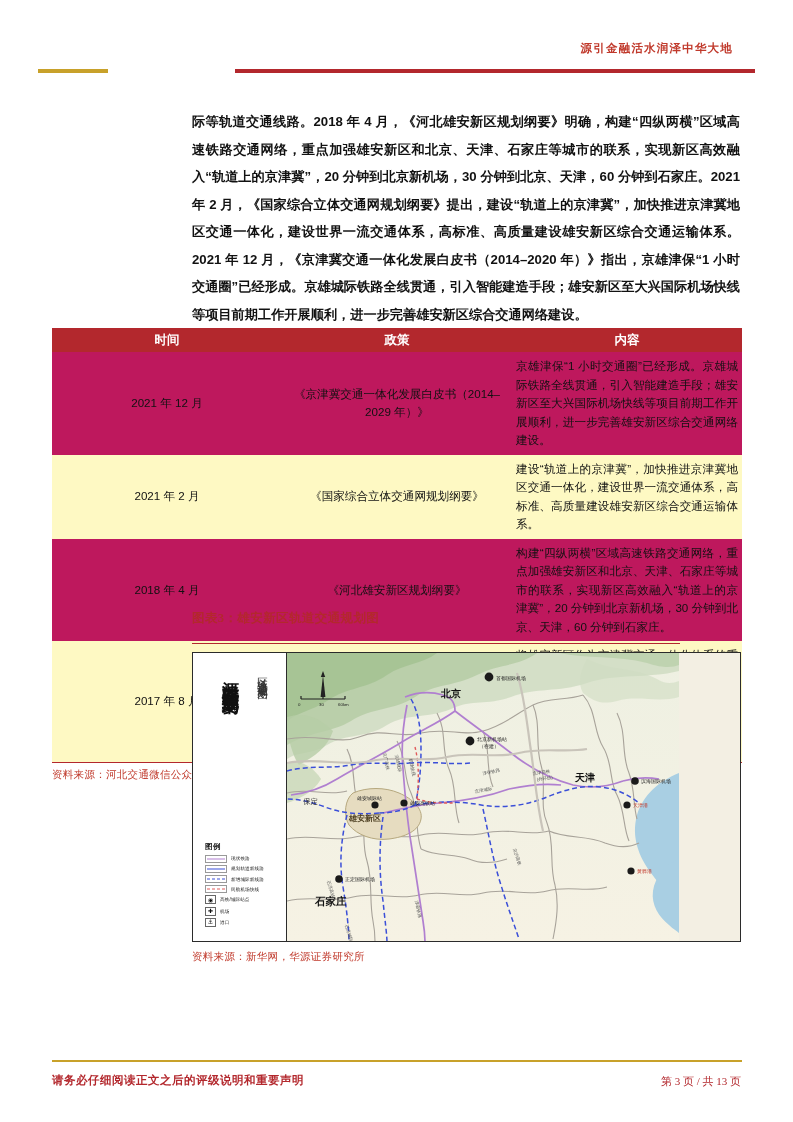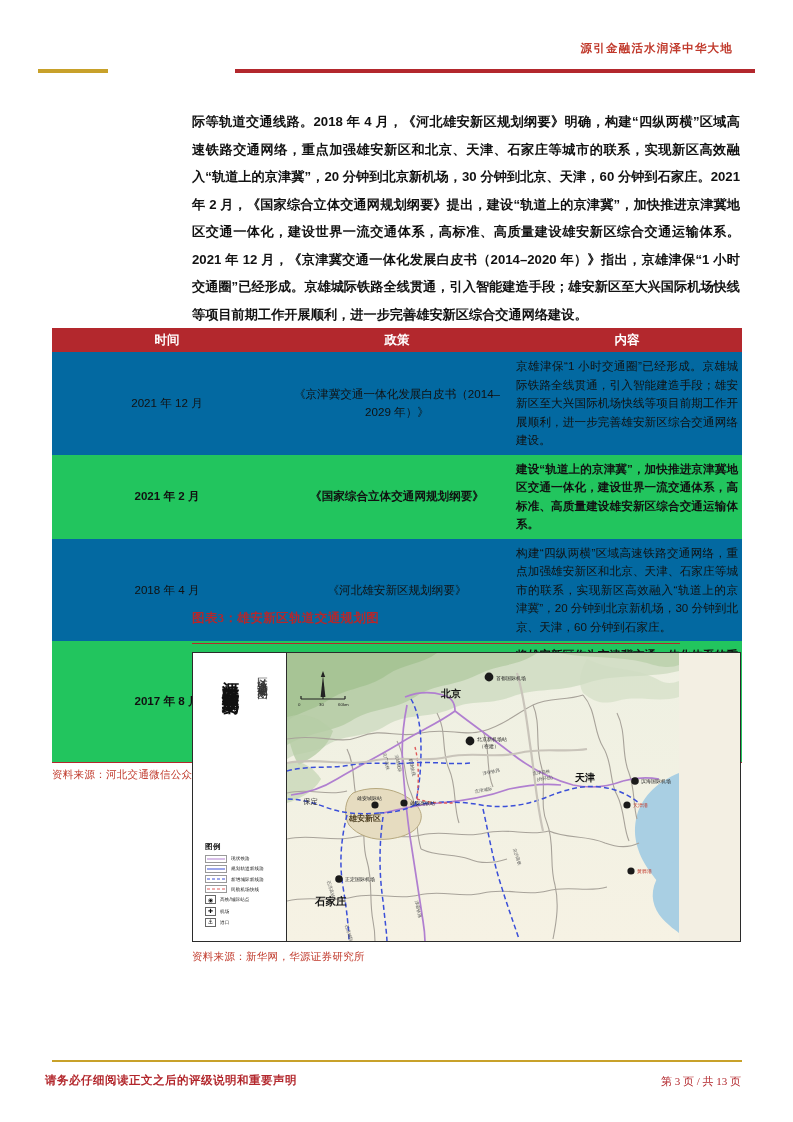--- a/index.html
+++ b/index.html
@@ -145,22 +145,22 @@
   }
   table.policy-table td {
     font-size: 11.6px;
     line-height: 18.5px;
     color: #111;
     padding: 5px 4px;
     vertical-align: middle;
     border: none;
     font-family: "Liberation Sans", "DejaVu Sans", sans-serif;
   }
-  table.policy-table tr.alt td { background: #22c55e; font-weight: bold; }
-  table.policy-table tr.plain td { background: #0369a1; }
+  table.policy-table tr.alt td { background: #fef9c3; }
+  table.policy-table tr.plain td { background: #be185d; }
   td.c-time { text-align: center; width: 104px; }
   td.c-policy { text-align: center; width: 160px; }
   td.c-content { text-align: justify; text-justify: inter-ideograph; padding-left: 8px; padding-right: 6px; }
   .tbl-bottom-rule {
     height: 1.4px;
     background: #b3282d;
     width: 690px;
   }
   .src-note {
     font-family: "Liberation Serif", "DejaVu Serif", serif;
@@ -294,21 +294,21 @@
 
   
   .footer-rule {
     position: absolute;
     left: 52px; top: 1060px;
     width: 690px; height: 2px;
     background: #c8a12a;
   }
   .footer-left {
     position: absolute;
-    left: 45px; top: 1073px;
+    left: 52px; top: 1073px;
     font-family: "Liberation Serif", "DejaVu Serif", serif;
     font-weight: bold;
     font-size: 11.5px;
     color: #b3282d;
     letter-spacing: 0.5px;
     white-space: nowrap;
   }
   .footer-right {
     position: absolute;
     right: 52px; top: 1074px;

